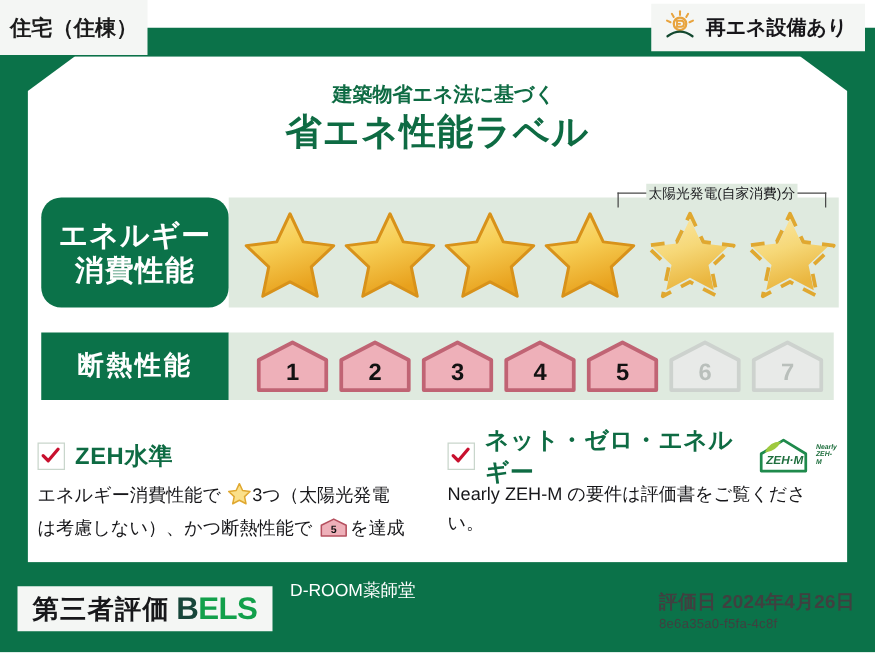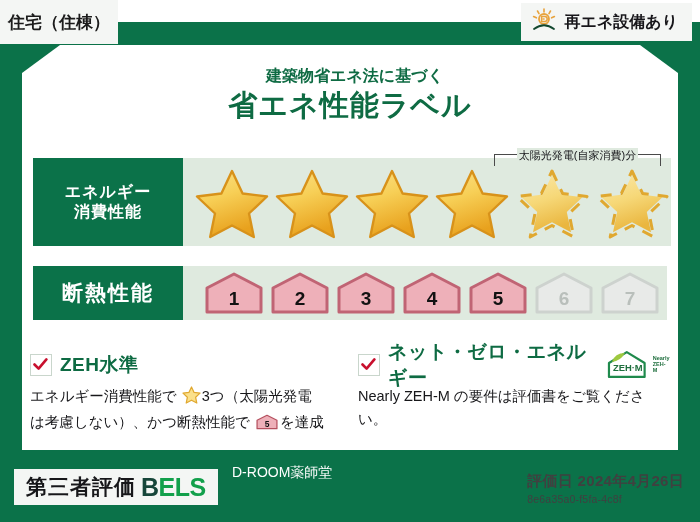--- a/index.html
+++ b/index.html
@@ -110,21 +110,21 @@
   }
   .metric-track {
     background: #dfeadf;
     flex: 1;
     position: relative;
     display: flex;
     align-items: center;
   }
 
   #row-energy { left: 33px; top: 158px; width: 634px; height: 88px; }
-  #row-energy .metric-label { width: 150px; font-size: 16px; letter-spacing: 1px; }
+  #row-energy .metric-label { width: 150px; font-size: 23px; letter-spacing: 1px; border-radius: 16px; }
   #row-energy .metric-track { padding-left: 6px; }
 
   #row-insul { left: 33px; top: 266px; width: 634px; height: 54px; }
   #row-insul .metric-label { width: 150px; font-size: 21px; letter-spacing: 2px; align-items: center; }
   #row-insul .metric-track { padding-left: 20px; gap: 4px; }
 
   
   .stars-wrap {
     display: flex;
     align-items: center;
@@ -211,21 +211,21 @@
   }
   .info-body {
     margin-top: 7px;
     font-size: 14.5px;
     color: #17171a;
     line-height: 1.62;
   }
   .inline-star { vertical-align: -3px; margin: 0 1px; }
   .inline-house { vertical-align: -4px; margin: 0 2px; }
 
-  .zehm-logo { margin-left: 6px; display: inline-flex; align-items: center; vertical-align: -7px; }
+  .zehm-logo { margin-left: 6px; display: inline-flex; align-items: center; vertical-align: -7px; font-style: italic; }
 
   
   .footer {
     position: absolute;
     left: 0; bottom: 0;
     width: 700px; height: 62px;
     z-index: 6;
   }
   .bels-plate {
     position: absolute;

